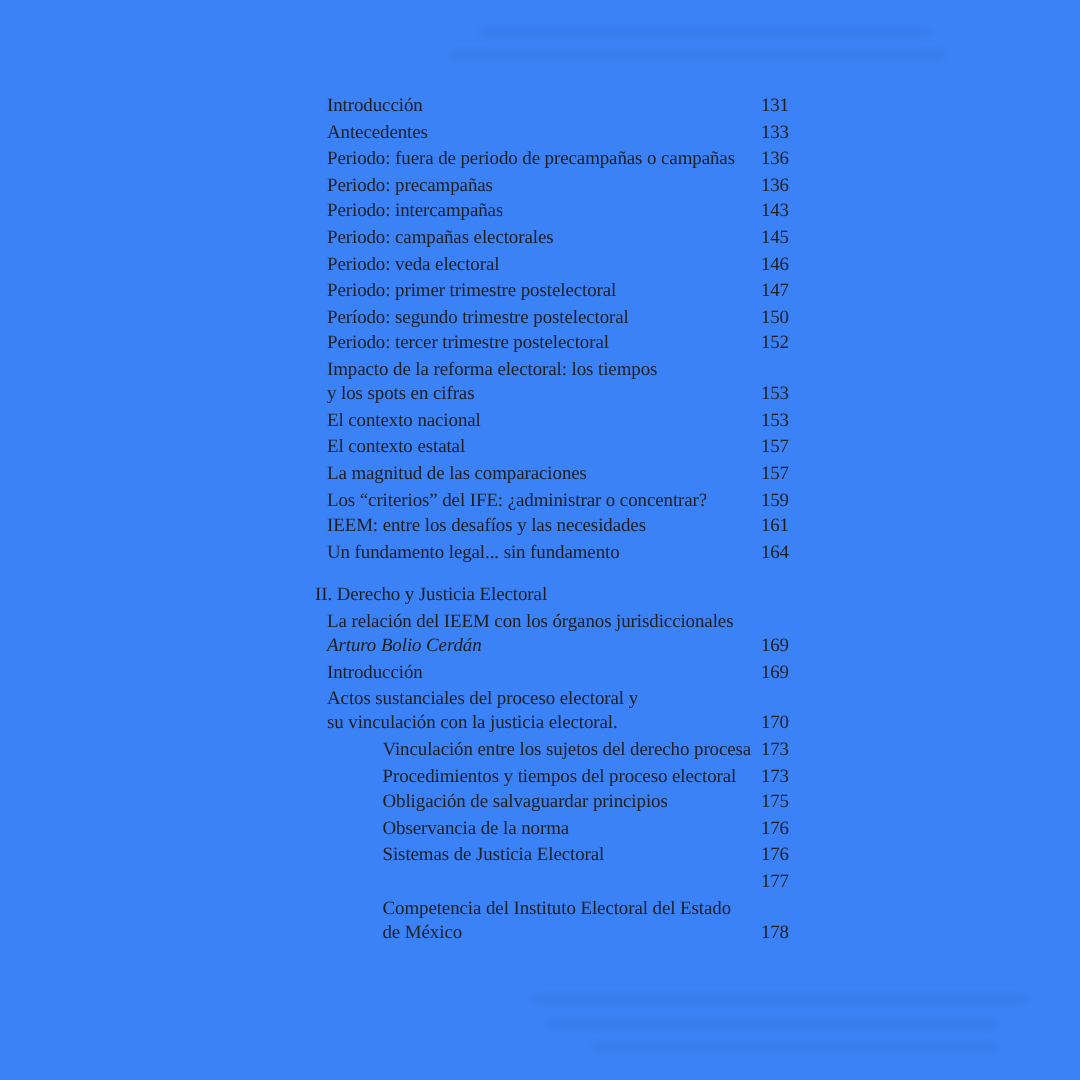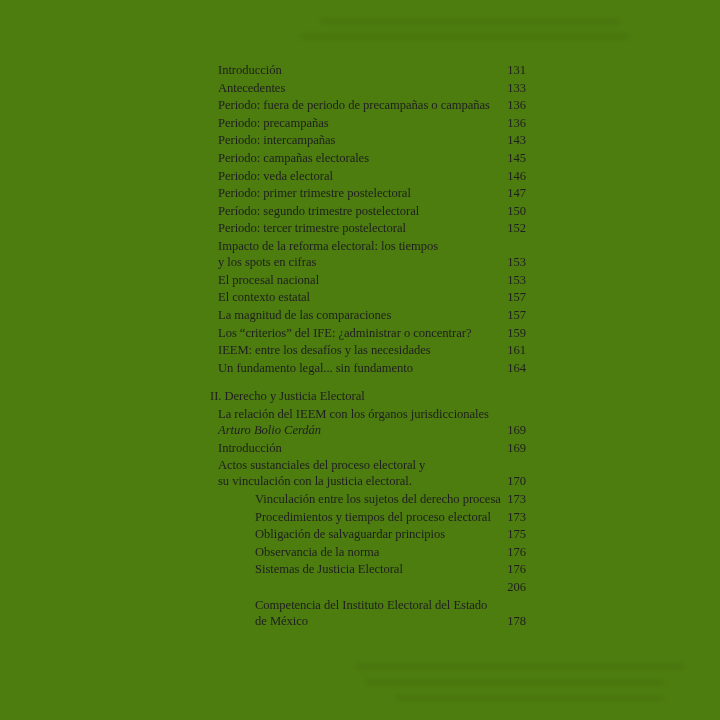--- a/index.html
+++ b/index.html
@@ -7,21 +7,21 @@
     padding: 0;
     width: 720px;
     height: 720px;
     background: #ffffff;
     overflow: hidden;
   }
   .page {
     position: relative;
     width: 720px;
     height: 720px;
-    background: #4d7c0f;
+    background: #3b82f6;
     font-family: "Liberation Serif", serif;
     color: #1f1f1f;
   }
   
   .bleed {
     position: absolute;
     background: #000;
     opacity: 0.035;
     filter: blur(2.5px);
     border-radius: 3px;
@@ -136,21 +136,21 @@
         <div class="line">
           <span class="txt indent-1">Impacto de la reforma electoral: los tiempos</span>
         </div>
         <div class="line">
           <span class="txt indent-1">y los spots en cifras</span>
           <span class="pg">153</span>
         </div>
       </div>
       <div class="entry">
         <div class="line">
-          <span class="txt indent-1">El procesal nacional</span>
+          <span class="txt indent-1">El contexto nacional</span>
           <span class="pg">153</span>
         </div>
       </div>
       <div class="entry">
         <div class="line">
           <span class="txt indent-1">El contexto estatal</span>
           <span class="pg">157</span>
         </div>
       </div>
       <div class="entry">
@@ -231,21 +231,21 @@
         </div>
       </div>
       <div class="entry">
         <div class="line">
           <span class="txt indent-2">Sistemas de Justicia Electoral</span>
           <span class="pg">176</span>
         </div>
       </div>
       <div class="entry">
         <div class="line">
-          <span class="pg">206</span>
+          <span class="pg">177</span>
         </div>
       </div>
       <div class="entry">
         <div class="line">
           <span class="txt indent-2">Competencia del Instituto Electoral del Estado</span>
         </div>
         <div class="line">
           <span class="txt indent-2">de México</span>
           <span class="pg">178</span>
         </div>

